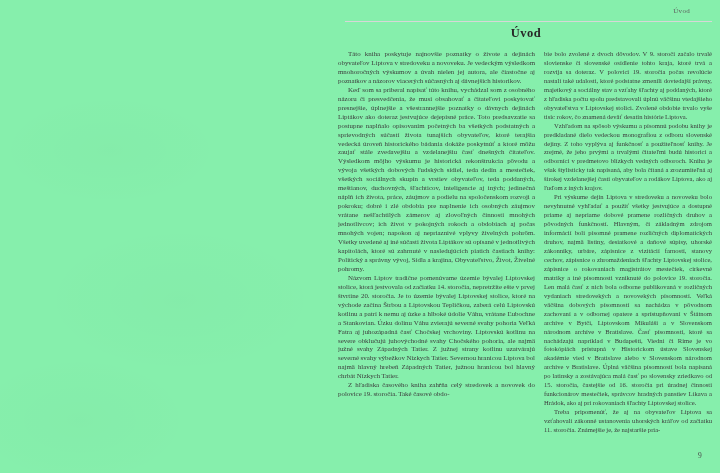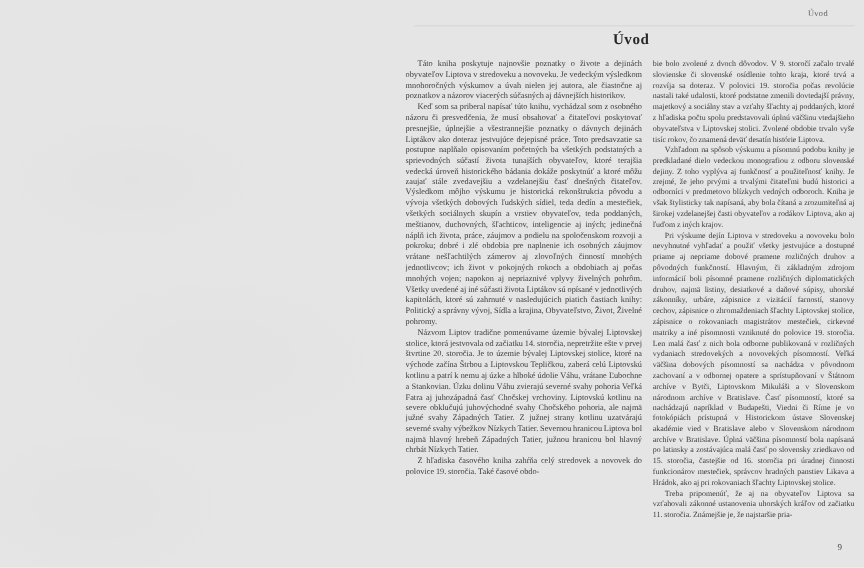--- a/index.html
+++ b/index.html
@@ -1,20 +1,20 @@
 <!DOCTYPE html>
 <html><head>
 <meta charset="utf-8">
 <style>
   html, body { margin: 0; padding: 0; }
   #screen {
     position: relative;
     width: 720px;
     height: 473px;
-    background: #e5e5e5;
+    background: #86efac;
     overflow: hidden;
     font-family: "Liberation Serif", "DejaVu Serif", serif;
   }
   
   #scan-noise {
     position: absolute; inset: 0;
     background-image:
       radial-gradient(ellipse 120px 60px at 110px 150px, rgba(0,0,0,0.012), transparent),
       radial-gradient(ellipse 150px 80px at 180px 300px, rgba(0,0,0,0.012), transparent),
       radial-gradient(ellipse 120px 70px at 80px 420px,  rgba(0,0,0,0.010), transparent);

